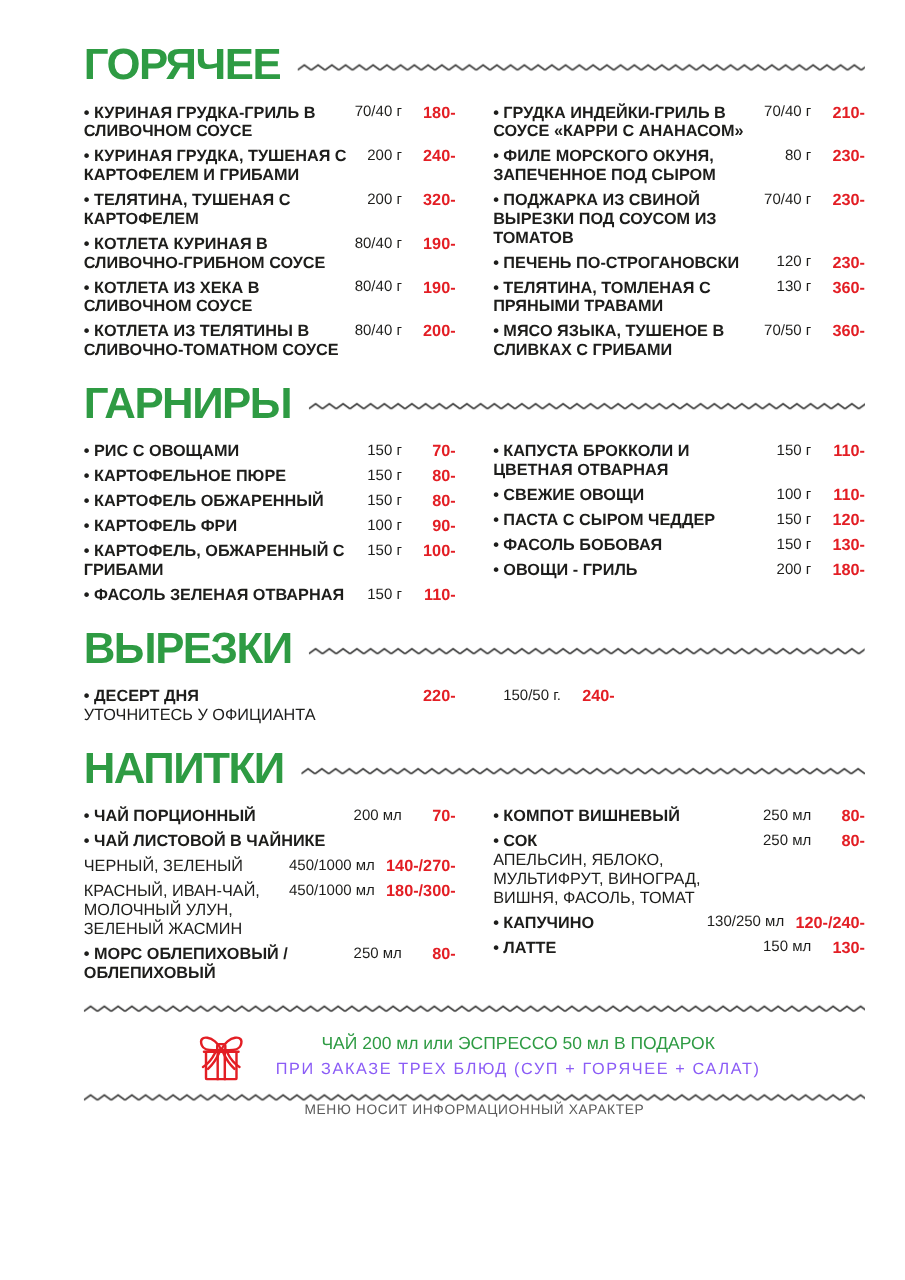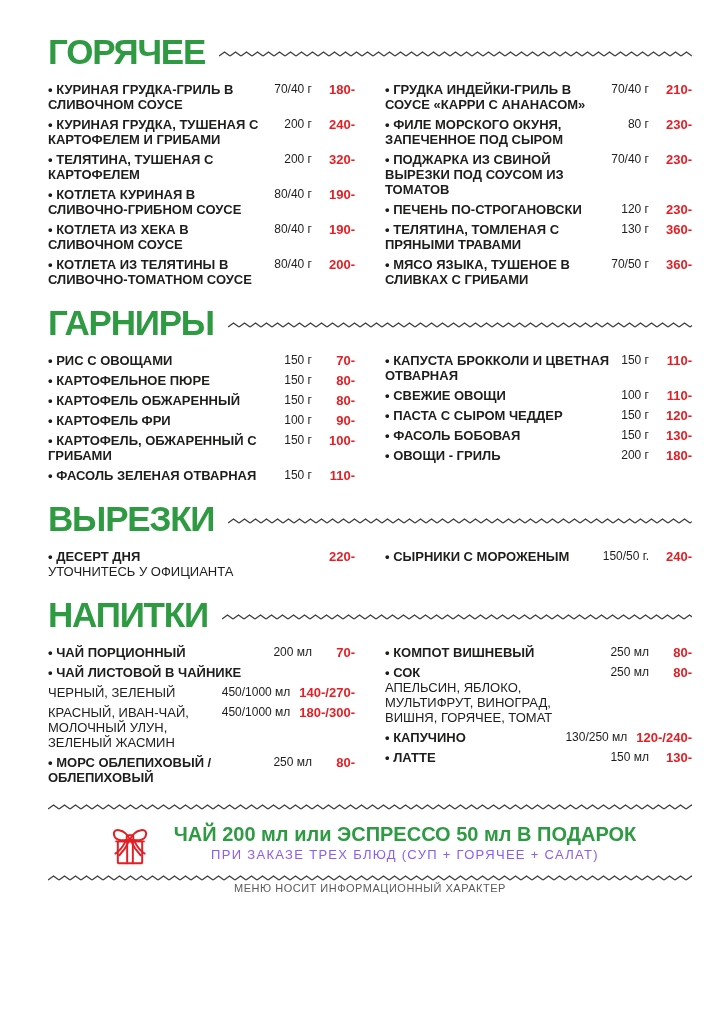--- a/index.html
+++ b/index.html
@@ -12,21 +12,21 @@
     height: 1024px;
     overflow: hidden;
     font-family: "Liberation Sans", sans-serif;
     color: var(--text-dark, #1d1d1b);
     -webkit-font-smoothing: antialiased;
   }
   .page {
     box-sizing: border-box;
     width: 724px;
     height: 1024px;
-    padding: 34px 32px 0 48px;
+    padding: 34px 32px 0 67px;
   }
   
   .sec-header {
     display: flex;
     align-items: center;
     gap: 14px;
     margin: 0 0 13px 0;
   }
   .sec-title {
     margin: 0;
@@ -85,23 +85,23 @@
   .banner-row {
     display: flex;
     align-items: center;
     justify-content: center;
     gap: 18px;
     padding: 7px 0 6px 0;
   }
   .gift-svg { width: 52px; height: 50px; flex: 0 0 auto; }
   .banner-text { text-align: center; }
   .banner-title {
-    font-size: 20px;
+    font-size: 14px;
     line-height: 22px;
-    font-weight: bold;
+    font-weight: normal;
     color: var(--accent-green, #2e9b43);
     white-space: nowrap;
   }
   .banner-subtitle {
     font-size: 13px;
     line-height: 16px;
     letter-spacing: 1.3px;
     color: #8b5cf6;
     margin-top: 2px;
     white-space: nowrap;
@@ -329,23 +329,20 @@
             <div class="item">
               <div class="item-text">
                 <div class="item-name"><span class="bullet">•</span> <span>ДЕСЕРТ ДНЯ</span></div>
                 <div class="item-desc">УТОЧНИТЕСЬ У ОФИЦИАНТА</div>
               </div>
               <div class="item-price">220-</div>
             </div>
           </div>
           <div class="col">
             <div class="item">
-              <div class="item-text">
-                <div class="item-name"><span class="bullet">•</span> <span>СЫРНИКИ С МОРОЖЕНЫМ</span></div>
-              </div>
               <div class="item-weight">150/50 г.</div>
               <div class="item-price">240-</div>
             </div>
           </div>
         </div>
       </section>
       <section class="menu-section">
         <div class="sec-header">
           <h2 class="sec-title">НАПИТКИ</h2>
           <svg class="zz" height="8">
@@ -392,21 +389,21 @@
             <div class="item">
               <div class="item-text">
                 <div class="item-name"><span class="bullet">•</span> <span>КОМПОТ ВИШНЕВЫЙ</span></div>
               </div>
               <div class="item-weight">250 мл</div>
               <div class="item-price">80-</div>
             </div>
             <div class="item">
               <div class="item-text">
                 <div class="item-name"><span class="bullet">•</span> <span>СОК</span></div>
-                <div class="item-desc">АПЕЛЬСИН, ЯБЛОКО, МУЛЬТИФРУТ, ВИНОГРАД, ВИШНЯ, ГОРЯЧЕЕ, ТОМАТ</div>
+                <div class="item-desc">АПЕЛЬСИН, ЯБЛОКО, МУЛЬТИФРУТ, ВИНОГРАД, ВИШНЯ, ФАСОЛЬ, ТОМАТ</div>
               </div>
               <div class="item-weight">250 мл</div>
               <div class="item-price">80-</div>
             </div>
             <div class="item">
               <div class="item-text">
                 <div class="item-name"><span class="bullet">•</span> <span>КАПУЧИНО</span></div>
               </div>
               <div class="item-weight">130/250 мл</div>
               <div class="item-price">120-/240-</div>

